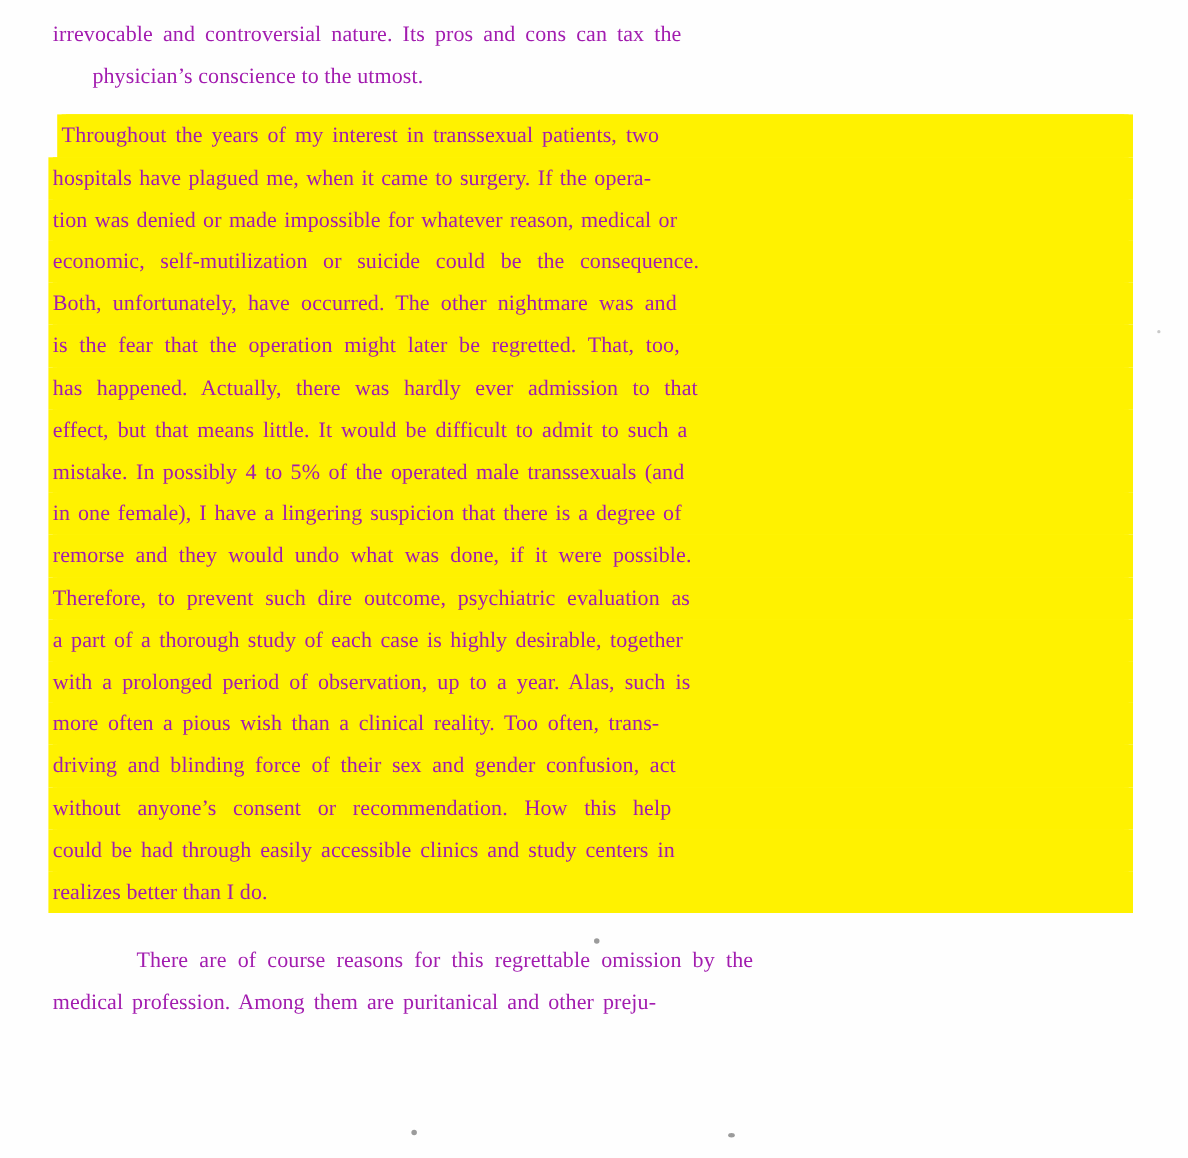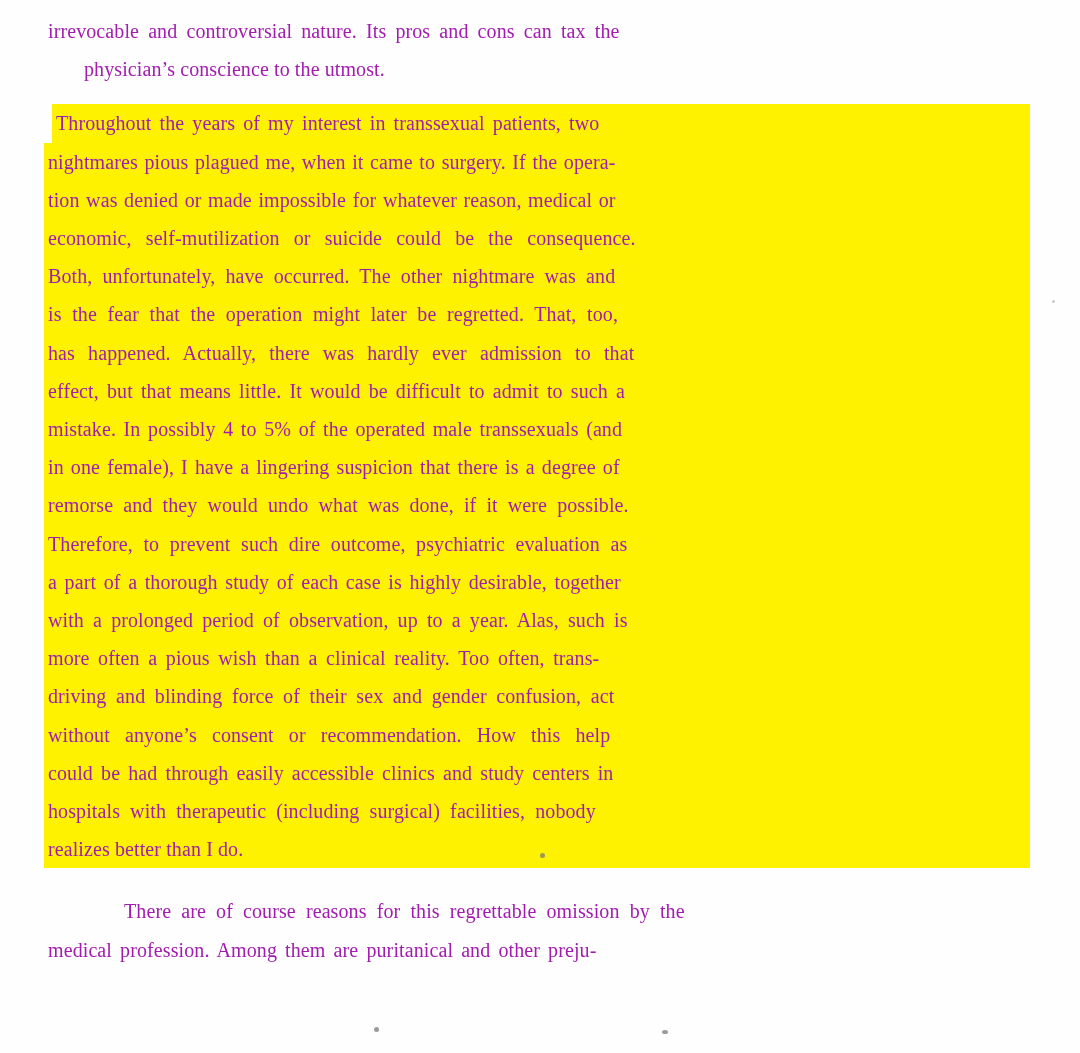--- a/index.html
+++ b/index.html
@@ -72,38 +72,37 @@
 
   <div class="column">
 
     <p class="para para-top">
       <span class="line" style="word-spacing:4.0px;">irrevocable and controversial nature. Its pros and cons can tax the</span>
       <span class="line" style="word-spacing:0px;margin-left:36px;">physician’s conscience to the utmost.</span>
     </p>
 
     <p class="para hl">
       <span class="line" style="word-spacing:3.0px; margin-left:8px;">Throughout the years of my interest in transsexual patients, two</span>
-      <span class="line" style="word-spacing:1.5px;">nightmares pious plagued me, when it came to surgery. If the opera-</span>
+      <span class="line" style="word-spacing:1.5px;">hospitals have plagued me, when it came to surgery. If the opera-</span>
       <span class="line" style="word-spacing:1.5px;">tion was denied or made impossible for whatever reason, medical or</span>
       <span class="line" style="word-spacing:9.0px;">economic, self-mutilization or suicide could be the consequence.</span>
       <span class="line" style="word-spacing:5.0px;">Both, unfortunately, have occurred. The other nightmare was and</span>
       <span class="line" style="word-spacing:5.5px;">is the fear that the operation might later be regretted. That, too,</span>
       <span class="line" style="word-spacing:8.0px;">has happened. Actually, there was hardly ever admission to that</span>
       <span class="line" style="word-spacing:3.0px;">effect, but that means little. It would be difficult to admit to such a</span>
       <span class="line" style="word-spacing:2.5px;">mistake. In possibly 4 to 5% of the operated male transsexuals (and</span>
       <span class="line" style="word-spacing:2.0px;">in one female), I have a lingering suspicion that there is a degree of</span>
       <span class="line" style="word-spacing:5.0px;">remorse and they would undo what was done, if it were possible.</span>
       <span class="line" style="word-spacing:5.5px;">Therefore, to prevent such dire outcome, psychiatric evaluation as</span>
       <span class="line" style="word-spacing:2.5px;">a part of a thorough study of each case is highly desirable, together</span>
       <span class="line" style="word-spacing:4.0px;">with a prolonged period of observation, up to a year. Alas, such is</span>
       <span class="line" style="word-spacing:3.5px;">more often a pious wish than a clinical reality. Too often, trans-</span>
       <span class="line" style="word-spacing:4.5px;">driving and blinding force of their sex and gender confusion, act</span>
       <span class="line" style="word-spacing:10.0px;">without anyone’s consent or recommendation. How this help</span>
       <span class="line" style="word-spacing:3.0px;">could be had through easily accessible clinics and study centers in</span>
-      <span class="line" style="word-spacing:5.0px;">hospitals with therapeutic (including surgical) facilities, nobody</span>
       <span class="line" style="word-spacing:0px;">realizes better than I do.</span>
     </p>
 
     <p class="para para-bottom">
       <span class="line" style="word-spacing:5.0px; text-indent:38px; padding-left:38px;">There are of course reasons for this regrettable omission by the</span>
       <span class="line" style="word-spacing:3.0px;">medical profession. Among them are puritanical and other preju-</span>
     </p>
 
   </div>
 

